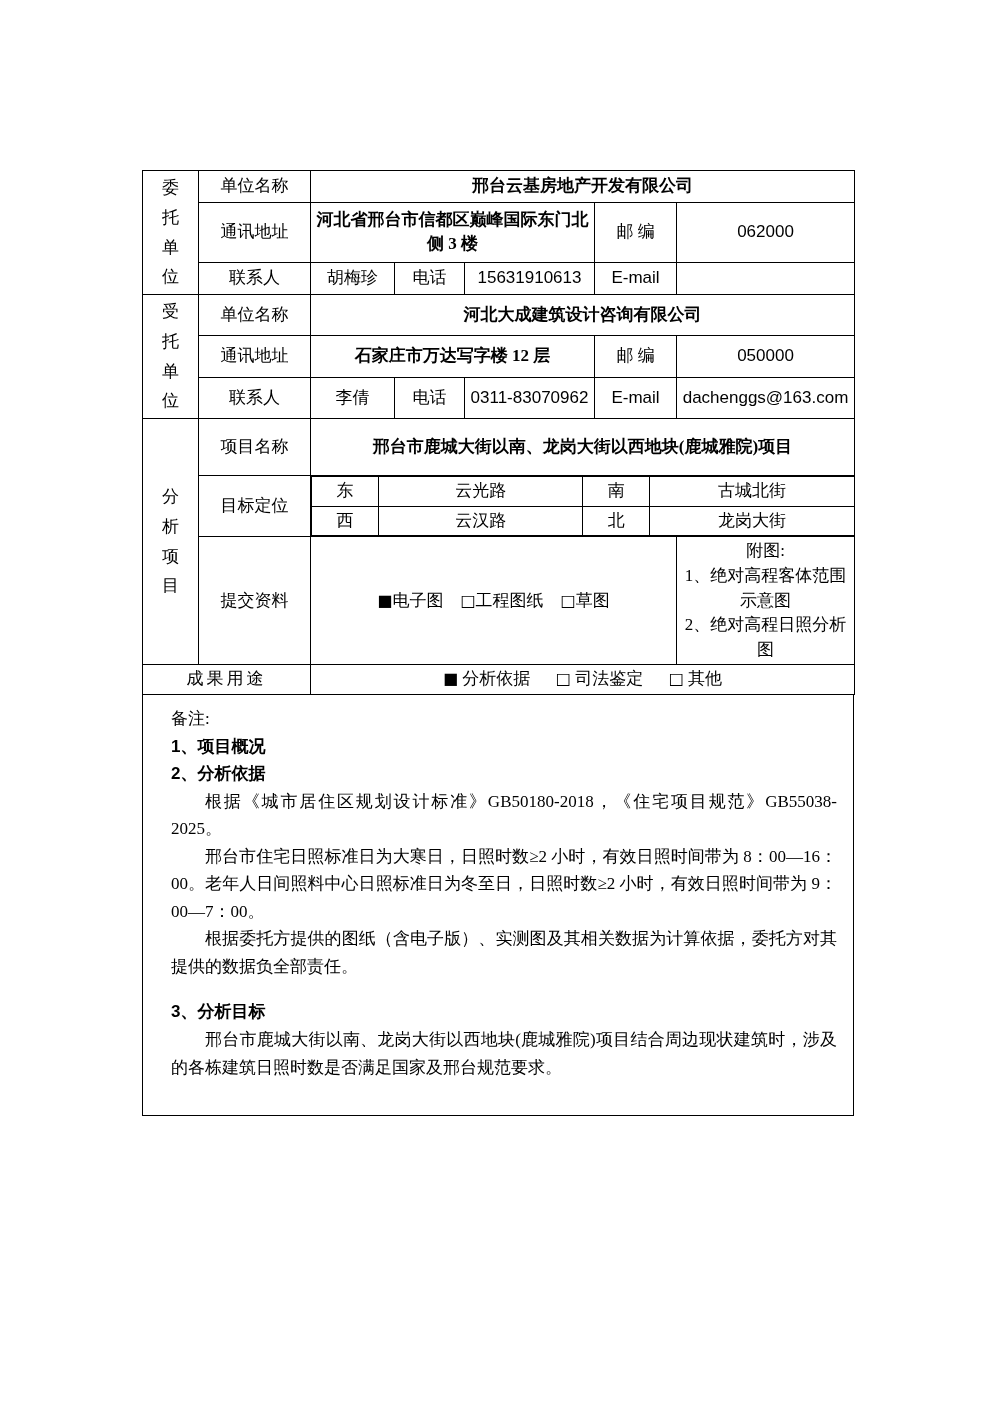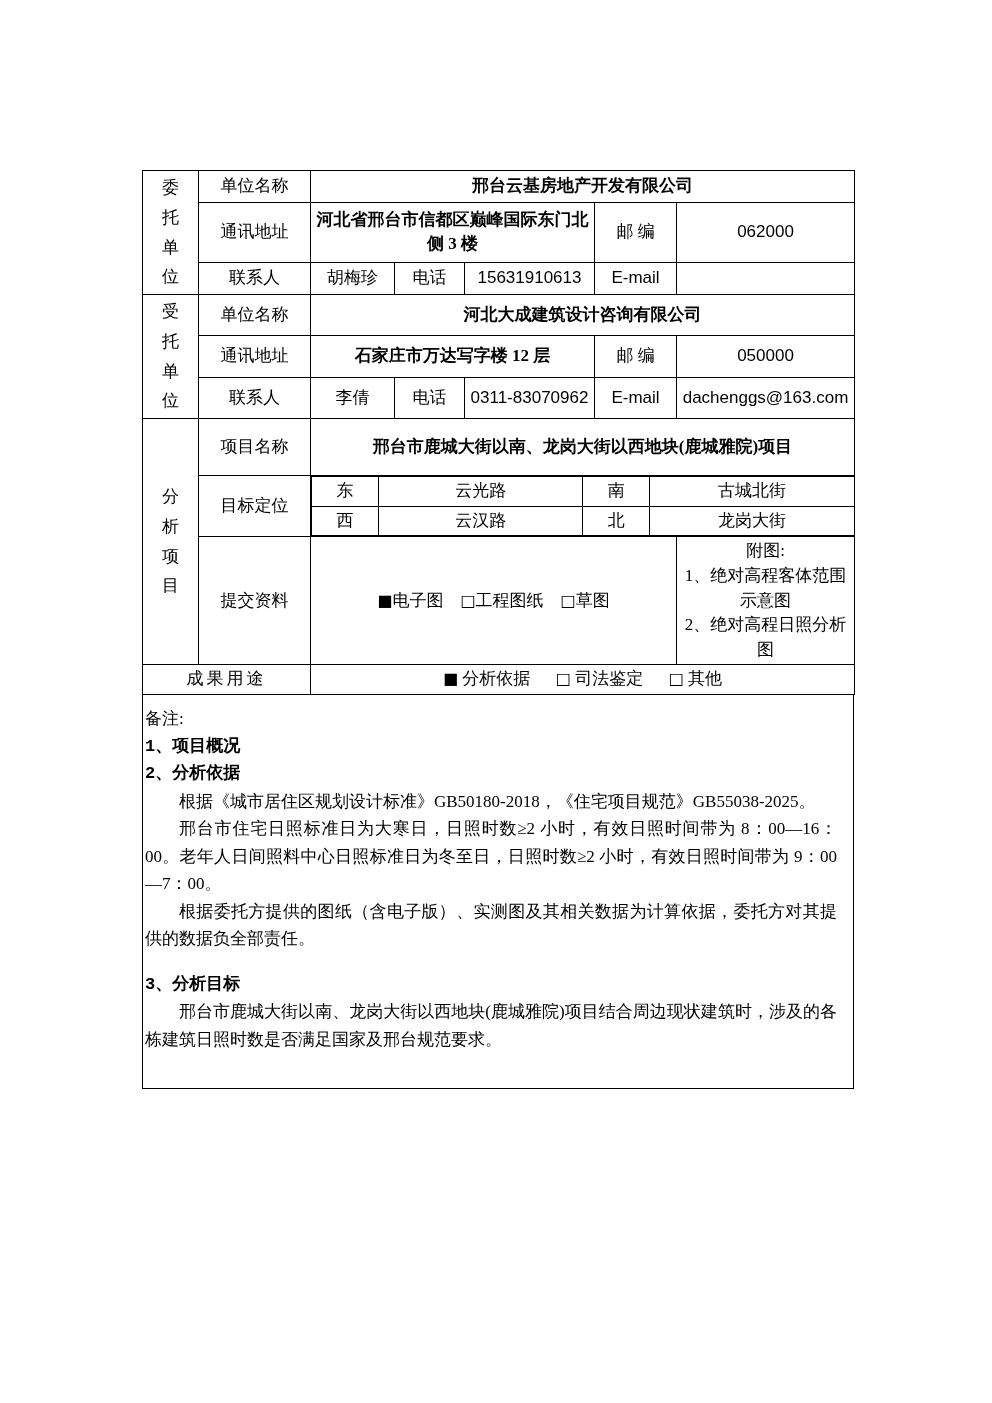--- a/index.html
+++ b/index.html
@@ -105,29 +105,29 @@
     width: 178px;
   }
 
   .usage-label { font-size: 18px; letter-spacing: 3px; margin-left: 12px; }
   .usage-cell { text-align: left; padding-left: 12px; font-size: 18px; }
 
   
   .notes {
     border: 1px solid #000;
     border-top: 0;
-    padding: 10px 16px 34px 2px;
+    padding: 10px 16px 34px 28px;
     font-size: 17px;
     line-height: 1.62;
     text-align: justify;
   }
   .notes p { margin: 0; }
   .ind1 { text-indent: 2em; }
   .nheading { margin-top: 2px; }
-  .bnum { font-family: Liberation Mono, monospace; font-weight: bold; }
+  .bnum { font-family: Liberation Sans, sans-serif; font-weight: bold; }
   .gap { height: 18px; }
 </style>
 </head>
 <body>
 
 <div id="page">
 
   <table class="doc">
     <colgroup>
       <col style="width:56px">

